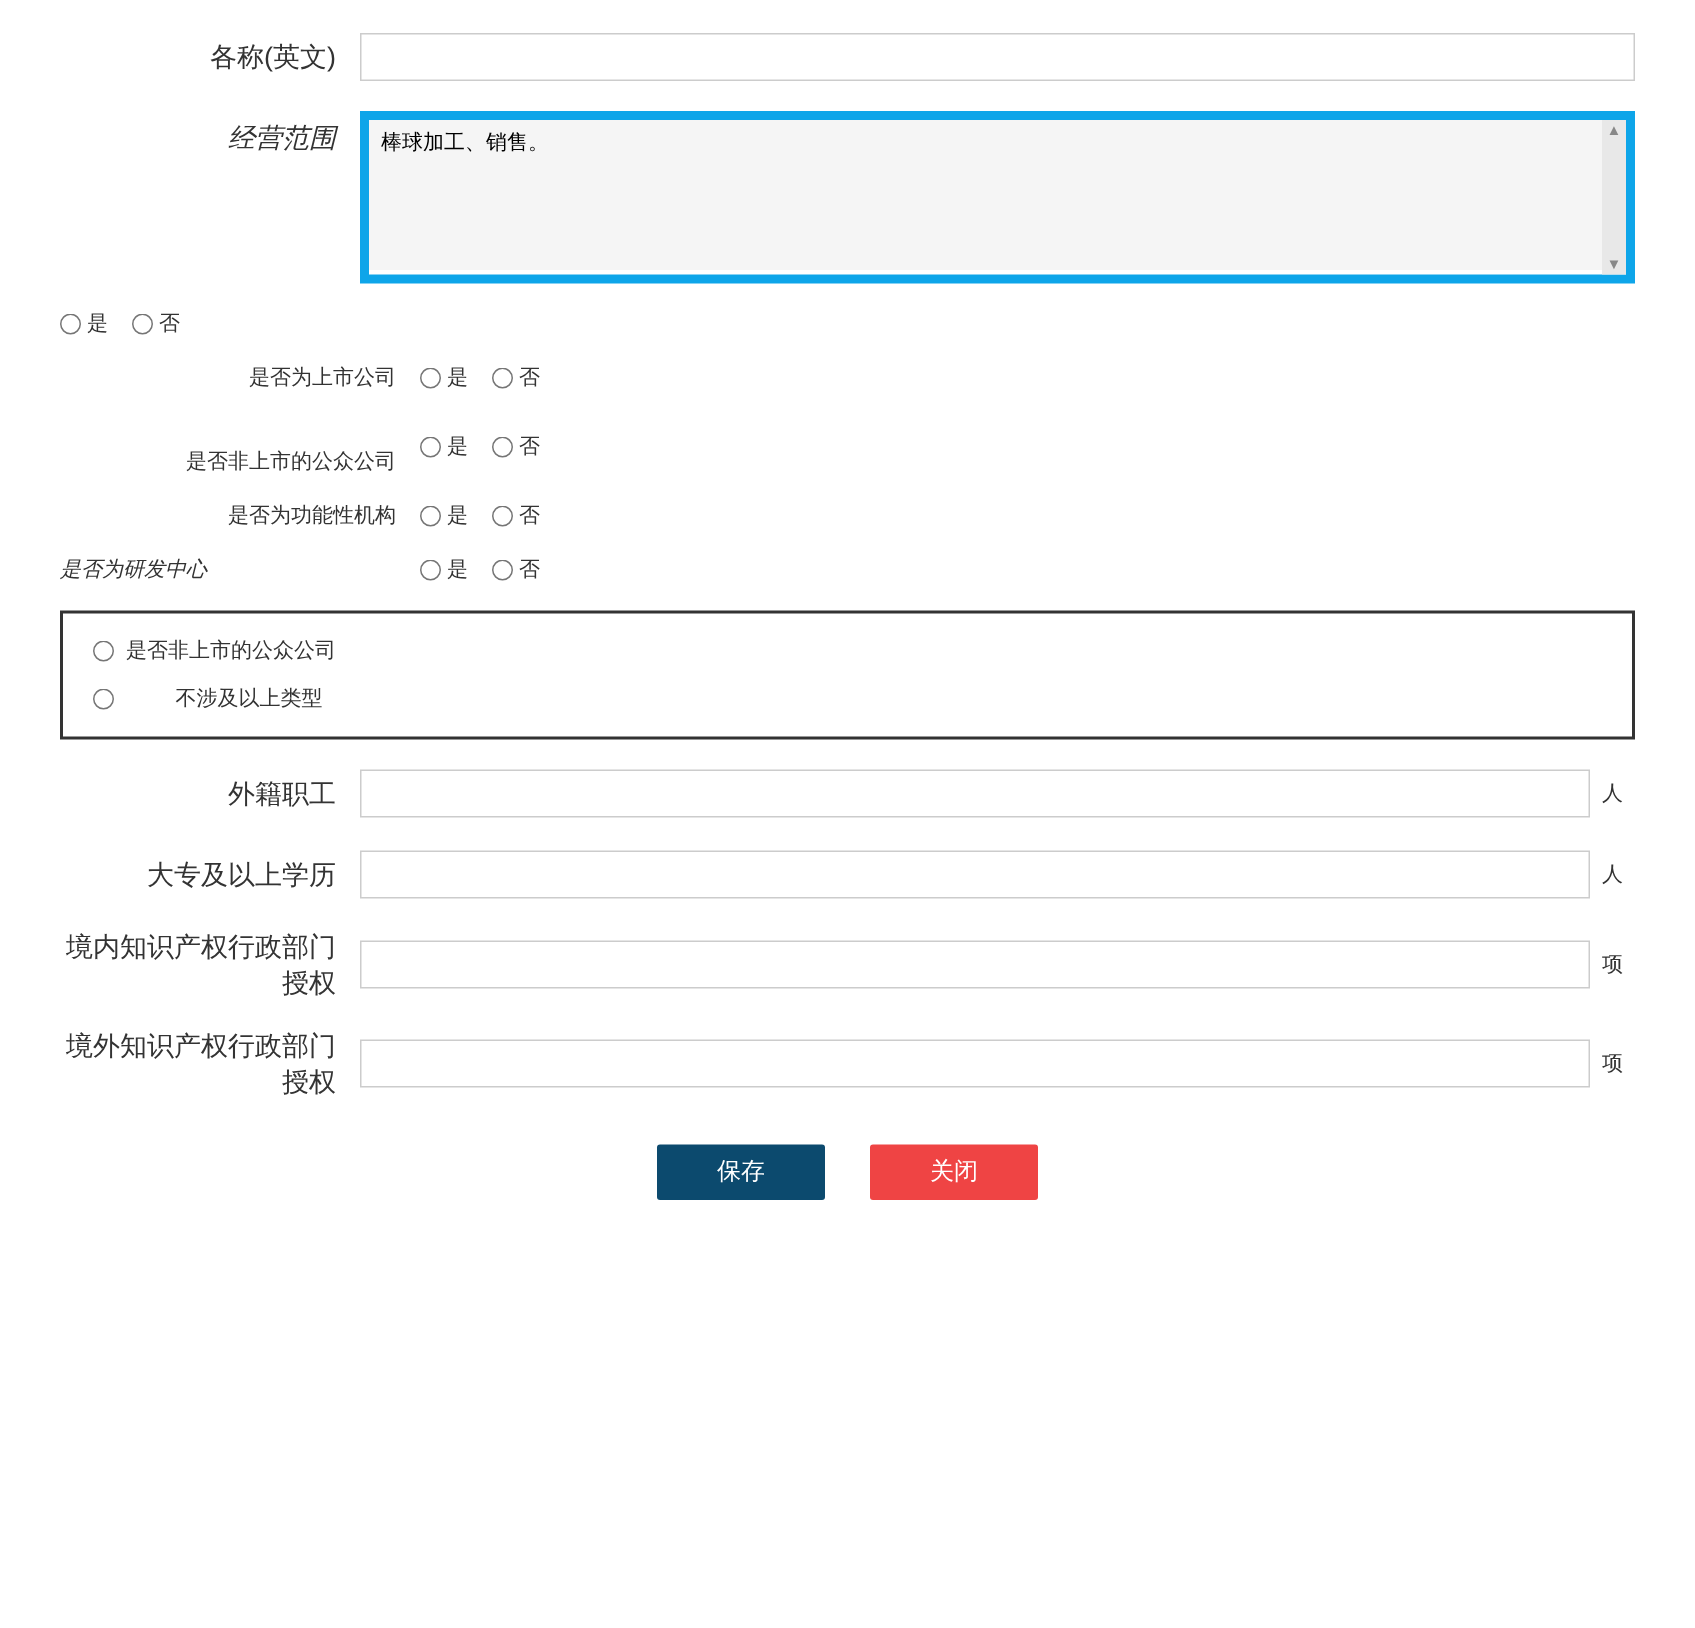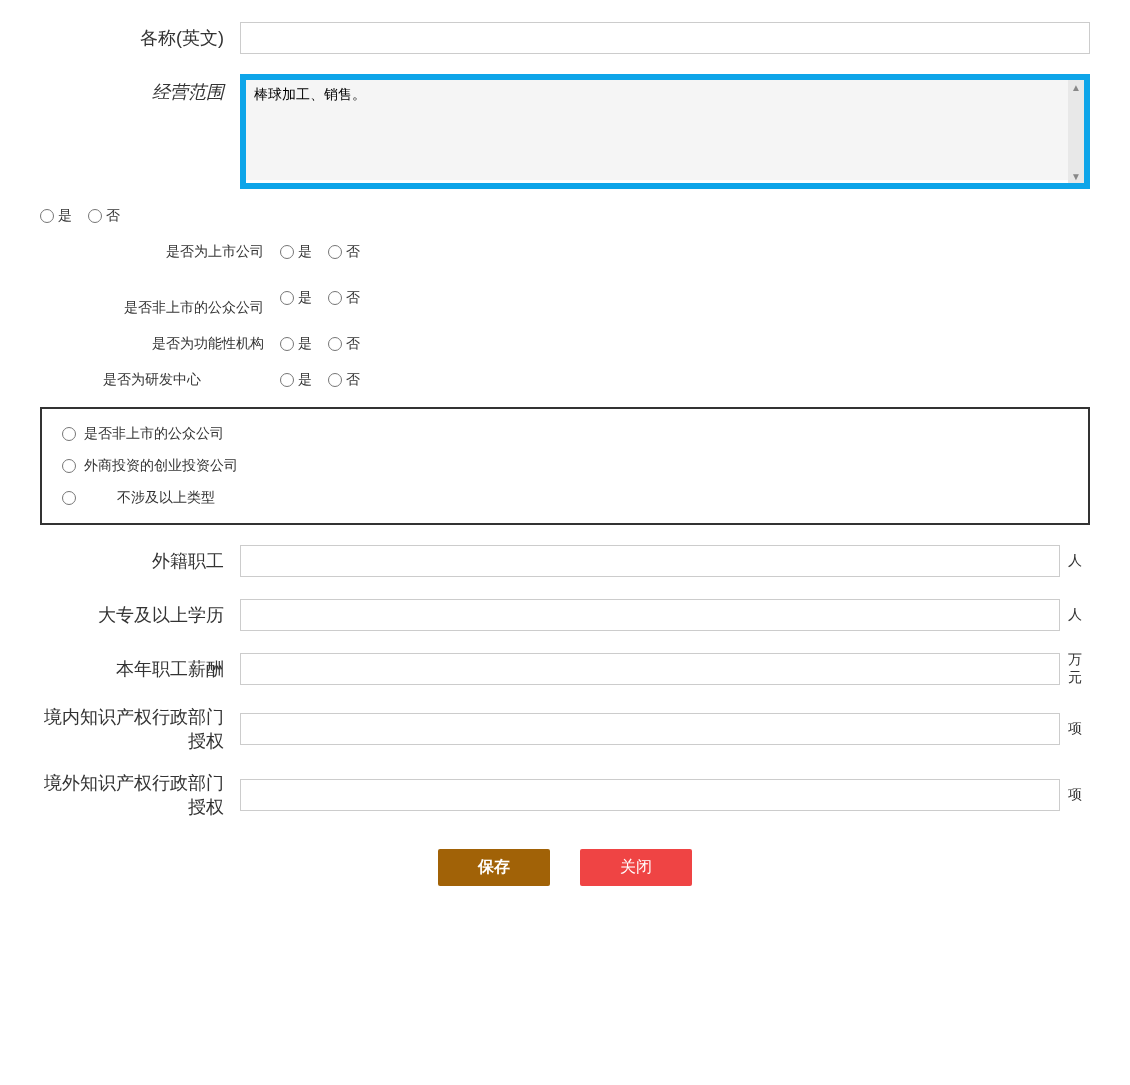--- a/index.html
+++ b/index.html
@@ -213,23 +213,22 @@
     .btn {
       padding: 8px 40px;
       font-size: 16px;
       border: none;
       cursor: pointer;
       font-family: "Microsoft YaHei", "SimSun", sans-serif;
       border-radius: 2px;
     }
 
     .btn-save {
-      background: #a16207;
+      background: #0c4a6e;
       color: #fff;
-      font-weight: bold;
     }
 
     .btn-close {
       background: #ef4444;
       color: #fff;
     }
 
     
     .label-wide {
       width: 320px;
@@ -305,43 +304,39 @@
         <label for="functional_org_yes">是</label>
       </div>
       <div class="radio-item">
         <input type="radio" name="functional_org" id="functional_org_no" style="">
         <label for="functional_org_no">否</label>
       </div>
     </div>
   </div>
 
   <div class="radio-row radio-row-centered">
-    <div class="radio-label" style="width: 240px; text-align: center;">是否为研发中心</div>
+    <div class="radio-label" style="width: 240px; text-align: left; font-style: italic;">是否为研发中心</div>
     <div class="radio-group">
       <div class="radio-item">
         <input type="radio" name="rd_center" id="rd_center_yes" style="">
         <label for="rd_center_yes">是</label>
       </div>
       <div class="radio-item">
         <input type="radio" name="rd_center" id="rd_center_no" style="">
         <label for="rd_center_no">否</label>
       </div>
     </div>
   </div>
 
   <div class="checkbox-box">
     <div class="checkbox-item">
       <input type="radio" name="investment_type" id="inv_0" style="">
       <label for="inv_0">是否非上市的公众公司</label>
     </div>
     <div class="checkbox-item">
-      <input type="radio" name="investment_type" id="inv_1" style="">
-      <label for="inv_1">外商投资的创业投资公司</label>
-    </div>
-    <div class="checkbox-item">
       <input type="radio" name="investment_type" id="inv_3" style="">
       <label for="inv_3">不涉及以上类型</label>
     </div>
   </div>
 
   <div class="form-row">
     <div class="form-label">外籍职工</div>
     <div class="input-with-unit">
       <input class="form-input" type="text" value="" style="">
       <span class="unit-label">人</span>
@@ -349,27 +344,20 @@
   </div>
 
   <div class="form-row">
     <div class="form-label">大专及以上学历</div>
     <div class="input-with-unit">
       <input class="form-input" type="text" value="" style="">
       <span class="unit-label">人</span>
     </div>
   </div>
 
-  <div class="form-row">
-    <div class="form-label">本年职工薪酬</div>
-    <div class="input-with-unit">
-      <input class="form-input" type="text" value="" style="">
-      <span class="unit-label">万元</span>
-    </div>
-  </div>
 
   <div class="form-row">
     <div class="form-label">境内知识产权行政部门授权</div>
     <div class="input-with-unit">
       <input class="form-input" type="text" value="" style="">
       <span class="unit-label">项</span>
     </div>
   </div>
 
   <div class="form-row">

